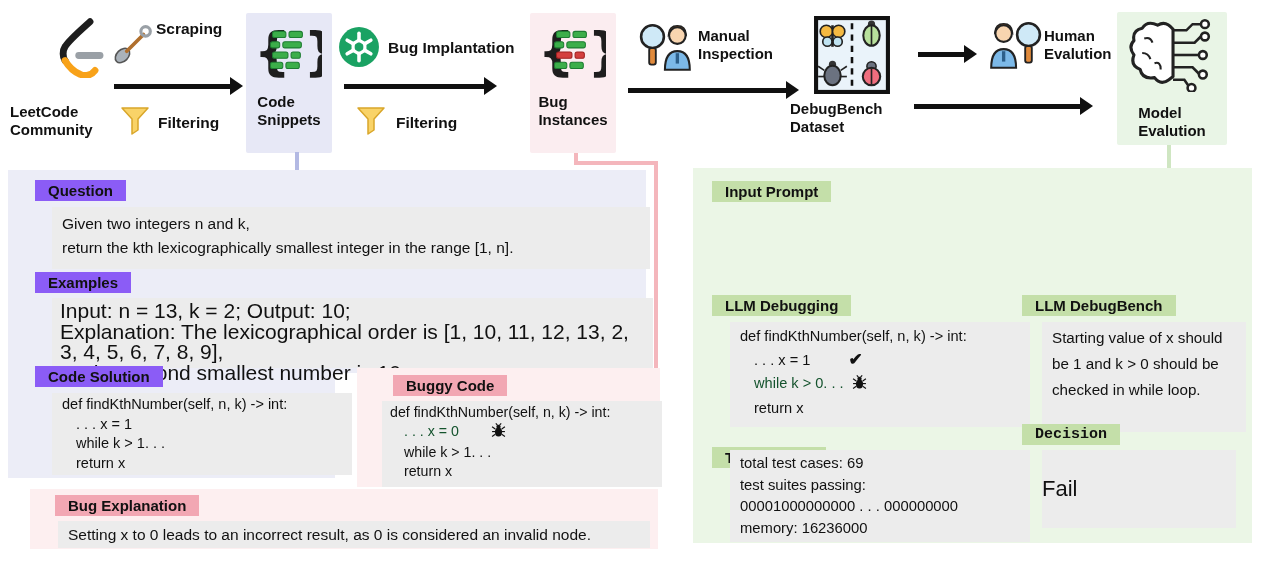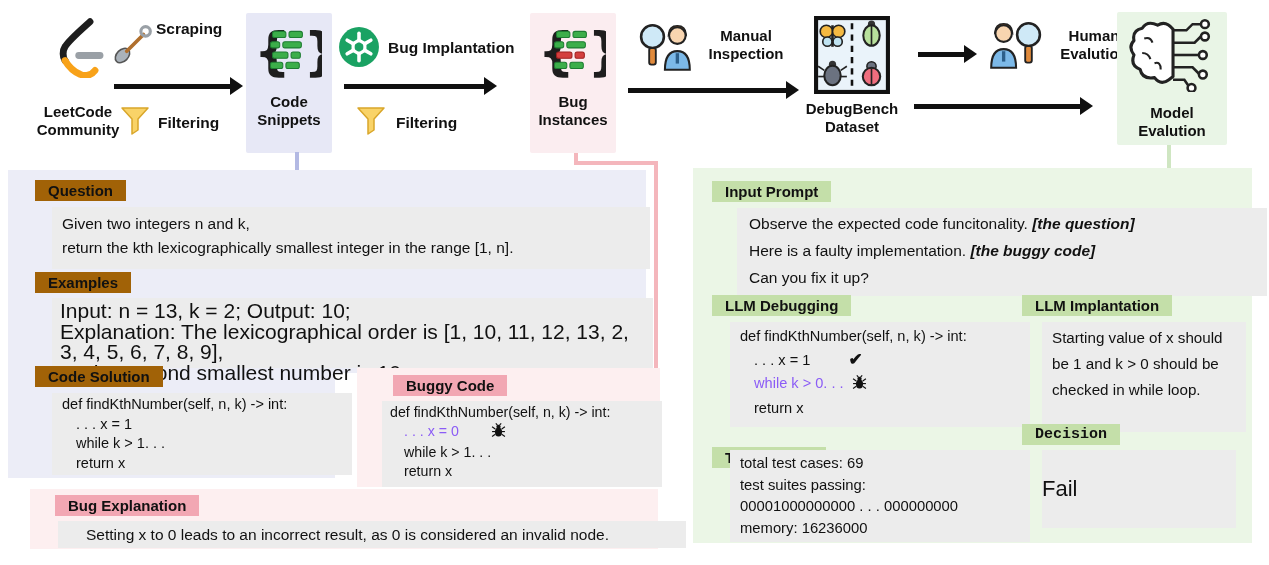--- a/index.html
+++ b/index.html
@@ -1,32 +1,32 @@
 <!DOCTYPE html>
 <html><head>
 <meta charset="utf-8">
 <style>
   html,body{margin:0;padding:0;background:#fff;font-family:"Liberation Sans",sans-serif;color:#111;}
   .stage{position:relative;width:1269px;height:565px;background:#fff;overflow:hidden;}
   .abs{position:absolute;}
-  .flow-label{position:absolute;font-weight:bold;font-size:15px;line-height:18px;text-align:center;white-space:pre-line;}
+  .flow-label{position:absolute;font-weight:bold;font-size:15px;line-height:18px;white-space:pre-line;}
   .inline-label{position:absolute;font-weight:bold;font-size:15.5px;}
   .arrow{position:absolute;height:5px;background:#101010;}
   .arrow:after{content:"";position:absolute;right:-13px;top:-7px;border-left:13px solid #101010;border-top:9px solid transparent;border-bottom:9px solid transparent;}
   .panel{position:absolute;}
   .chip{position:absolute;display:inline-block;font-weight:bold;font-size:15px;padding:2px 13px;white-space:nowrap;}
-  .chip.blue{background:#a16207;}
+  .chip.blue{background:#8b5cf6;}
   .chip.pink{background:#f2a7b3;}
   .chip.green{background:#c4dfa9;}
   .gbox{position:absolute;background:#ececec;}
   .prewrap{white-space:pre-line;}
   .body-text{font-size:15.5px;line-height:26px;padding:5px 10px;}
   .codeline{white-space:nowrap;}
   .ind{padding-left:14px;}
-  .red{color:#8b5cf6;}
+  .red{color:#14532d;}
   .conn{position:absolute;}
   .node-box{position:absolute;display:flex;flex-direction:column;align-items:center;border-radius:2px;}
   .node-box .flow-label{position:static;margin-top:8px;}
   .tag-bi{font-weight:bold;font-style:italic;}
   .mirror{transform:scaleX(-1);}
 </style>
 </head>
 <body>
 
 <div class="stage">
@@ -273,30 +273,25 @@
           <ellipse cx="7" cy="8.4" rx="3.3" ry="4.2" fill="#111"></ellipse>
         </svg>
       </span>
     </div>
     <div class="codeline ind">while k &gt; 1. . .</div>
     <div class="codeline ind">return x</div>
   </div>
 
   <div class="panel" style="left:30px;top:489px;width:628px;height:60px;background:#fdeff0;"></div>
   <div class="chip pink" style="left:55px;top:495px;">Bug Explanation</div>
-  <div class="gbox" style="left:58px;top:521px;width:572px;height:23px;font-size:15.5px;line-height:23px;padding:2px 28px;">Setting x to 0 leads to an incorrect result, as 0 is considered an invalid node.</div>
+  <div class="gbox" style="left:58px;top:521px;width:572px;height:23px;font-size:15.5px;line-height:23px;padding:2px 10px;">Setting x to 0 leads to an incorrect result, as 0 is considered an invalid node.</div>
 
   <div class="panel" style="left:693px;top:168px;width:559px;height:375px;background:#ebf6e6;"></div>
 
   <div class="chip green" style="left:712px;top:181px;">Input Prompt</div>
-  <div class="gbox" style="left:737px;top:208px;width:506px;height:84px;font-size:15.5px;line-height:27px;padding:2px 12px;">
-    <div><span>Observe the expected code funcitonality. </span><span class="tag-bi">[the question]</span></div>
-    <div><span>Here is a faulty implementation. </span><span class="tag-bi">[the buggy code]</span></div>
-    <div>Can you fix it up?</div>
-  </div>
 
   <div class="chip green" style="left:712px;top:295px;text-align:center;">LLM Debugging</div>
   <div class="gbox" style="left:730px;top:322px;width:280px;height:99px;font-size:14.6px;line-height:23px;padding:3px 10px;">
     <div class="codeline">def findKthNumber(self, n, k) -&gt; int:</div>
     <div class="codeline ind">
       <span>. . . x = 1</span>
       <span style="margin-left:34px;font-size:17px;font-weight:bold;">✔</span>
     </div>
     <div class="codeline ind">
       <span class="red">while k &gt; 0. . .</span>
@@ -313,21 +308,21 @@
               <line x1="8" y1="2" x2="9.5" y2="0.4"></line>
           </g>
           <circle cx="7" cy="3.6" r="2" fill="#111"></circle>
           <ellipse cx="7" cy="8.4" rx="3.3" ry="4.2" fill="#111"></ellipse>
         </svg>
       </span>
     </div>
     <div class="codeline ind">return x</div>
   </div>
 
-  <div class="chip green" style="left:1022px;top:295px;">LLM Implantation</div>
+  <div class="chip green" style="left:1022px;top:295px;">LLM DebugBench</div>
   <div class="gbox" style="left:1042px;top:322px;width:184px;height:104px;font-size:15.2px;line-height:26px;padding:3px 10px;">Starting value of x should be 1 and k &gt; 0 should be checked in while loop.</div>
 
   <div class="chip green" style="left:712px;top:424px;margin-top:23px;">Test Results</div>
   <div class="gbox prewrap" style="left:730px;top:450px;width:280px;height:86px;font-size:14.8px;line-height:21.5px;padding:3px 10px;">total test cases: 69
 test suites passing:
 00001000000000 . . . 000000000
 memory: 16236000</div>
 
   <div class="chip green" style="left:1022px;top:424px;font-family:Liberation Mono, monospace;">Decision</div>
   <div class="gbox" style="left:1042px;top:450px;width:194px;height:78px;font-size:22px;line-height:78px;text-align:left;">Fail</div>

